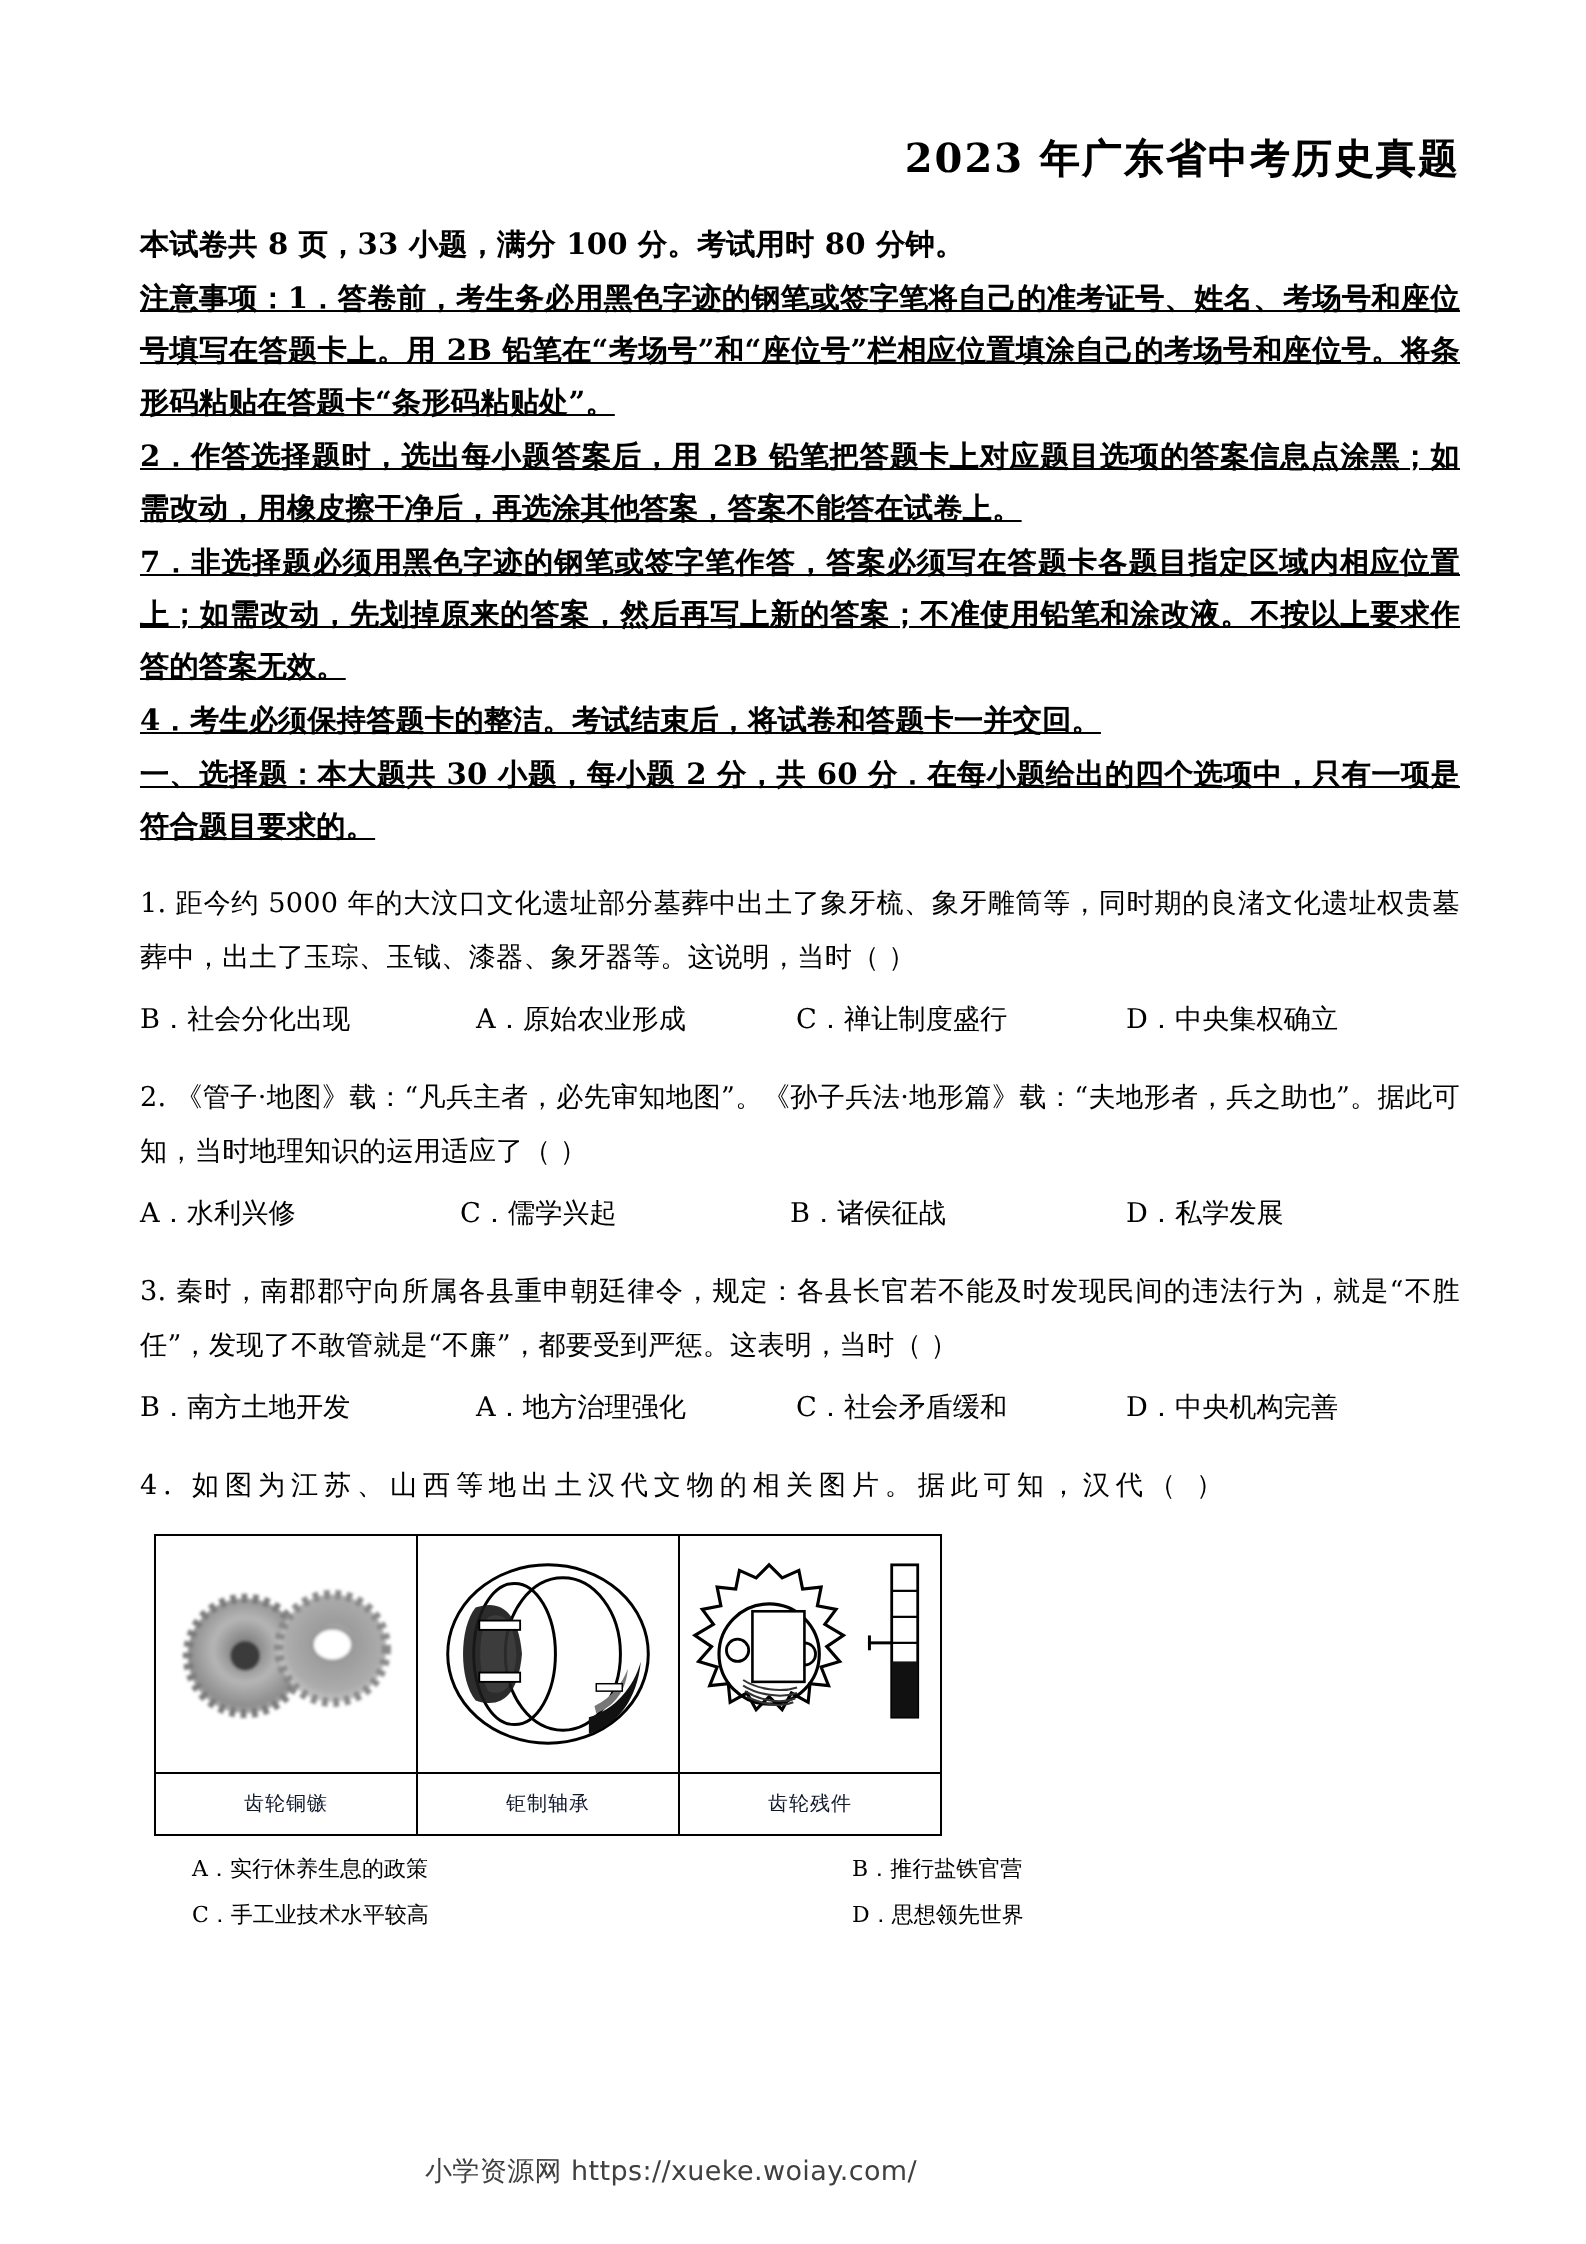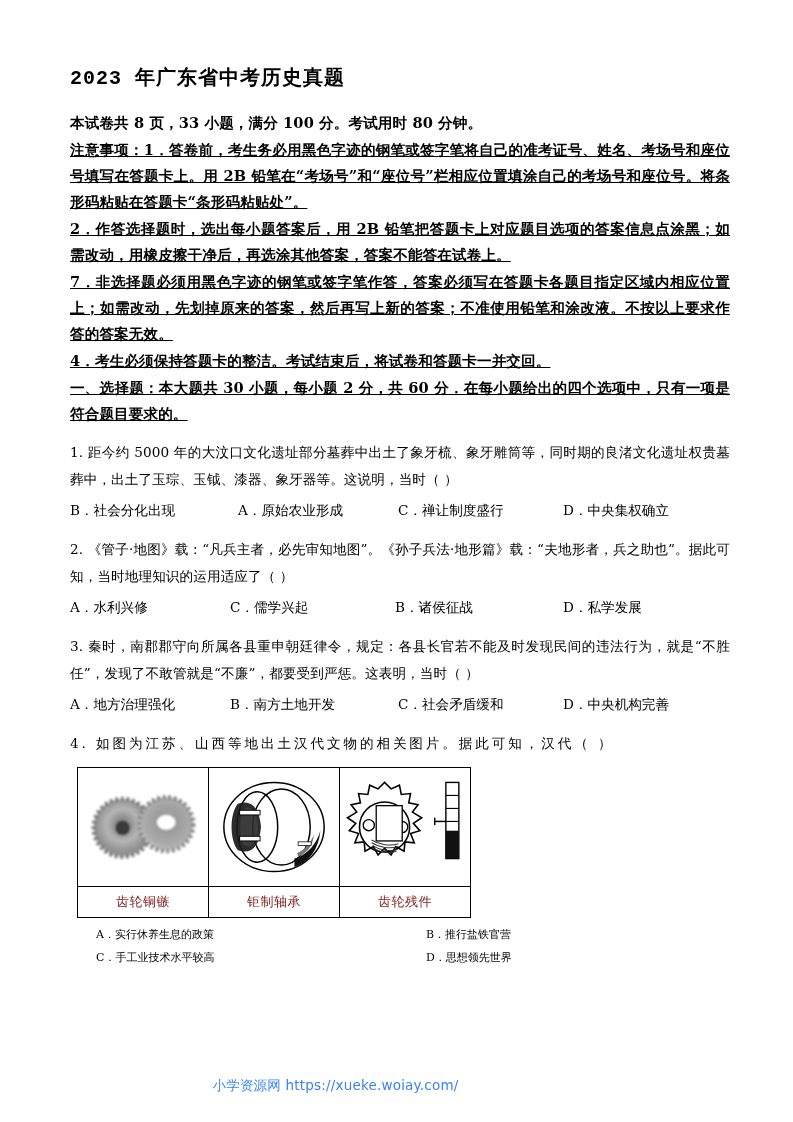--- a/index.html
+++ b/index.html
@@ -30,27 +30,26 @@
 
   
   .secret-line {
     font-size: 15.5px;
     font-weight: bold;
     letter-spacing: 0.4px;
     margin: 0 0 6px 3px;
     line-height: 1.6;
   }
   .doc-title {
-    text-align: left;
+    text-align: right;
     font-size: 20px;
     font-weight: bold;
     letter-spacing: 1px;
     margin: 12px 0 16px 0;
     line-height: 1.5;
-    font-family: Liberation Mono, monospace;
   }
 
   
   .instr {
     font-size: 14.6px;
     font-weight: bold;
     line-height: 1.78;
     text-align: justify;
     text-justify: inter-ideograph;
     margin: 0 0 1px 0;
@@ -115,44 +114,44 @@
     border: 1px solid #000000;
     padding: 0;
     vertical-align: middle;
     text-align: center;
   }
   td.cell-img {
     height: 118px;
   }
   td.cell-cap {
     height: 30px;
-    font-size: 13px;
+    font-size: 10px;
     letter-spacing: 0.5px;
-    color: #7f1d1d;
+    color: #0f172a;
     filter: blur(0.35px);
     font-family: Liberation Mono, monospace;
   }
   .panel {
     width: 100%;
     height: 118px;
     display: flex;
     align-items: center;
     justify-content: center;
   }
 
   
   .watermark {
     position: absolute;
     left: 0;
     top: 1077px;
     width: 671px;
     text-align: center;
     font-family: "DejaVu Sans", "Liberation Sans", sans-serif;
     font-size: 13.5px;
-    color: #3b82f6;
+    color: #404040;
     letter-spacing: 0.2px;
   }
 </style>
 </head>
 <body>
 
 <div class="page">
 
   <div class="content">
 
@@ -187,22 +186,22 @@
         <span class="o o1">A．水利兴修</span>
         <span class="o o3">C．儒学兴起</span>
         <span class="o o2">B．诸侯征战</span>
         <span class="o o4">D．私学发展</span>
       </div>
     </div>
 
     <div class="q">
       <p class="q-stem">3. 秦时，南郡郡守向所属各县重申朝廷律令，规定：各县长官若不能及时发现民间的违法行为，就是“不胜任”，发现了不敢管就是“不廉”，都要受到严惩。这表明，当时（        ）</p>
       <div class="opts">
+        <span class="o o2">B．南方土地开发</span>
         <span class="o o1">A．地方治理强化</span>
-        <span class="o o2">B．南方土地开发</span>
         <span class="o o3">C．社会矛盾缓和</span>
         <span class="o o4">D．中央机构完善</span>
       </div>
     </div>
 
     <div class="q">
       <p class="q-stem wide">4. 如图为江苏、山西等地出土汉代文物的相关图片。据此可知，汉代（            ）</p>
 
       <div class="fig-wrap">
         <table class="fig">

